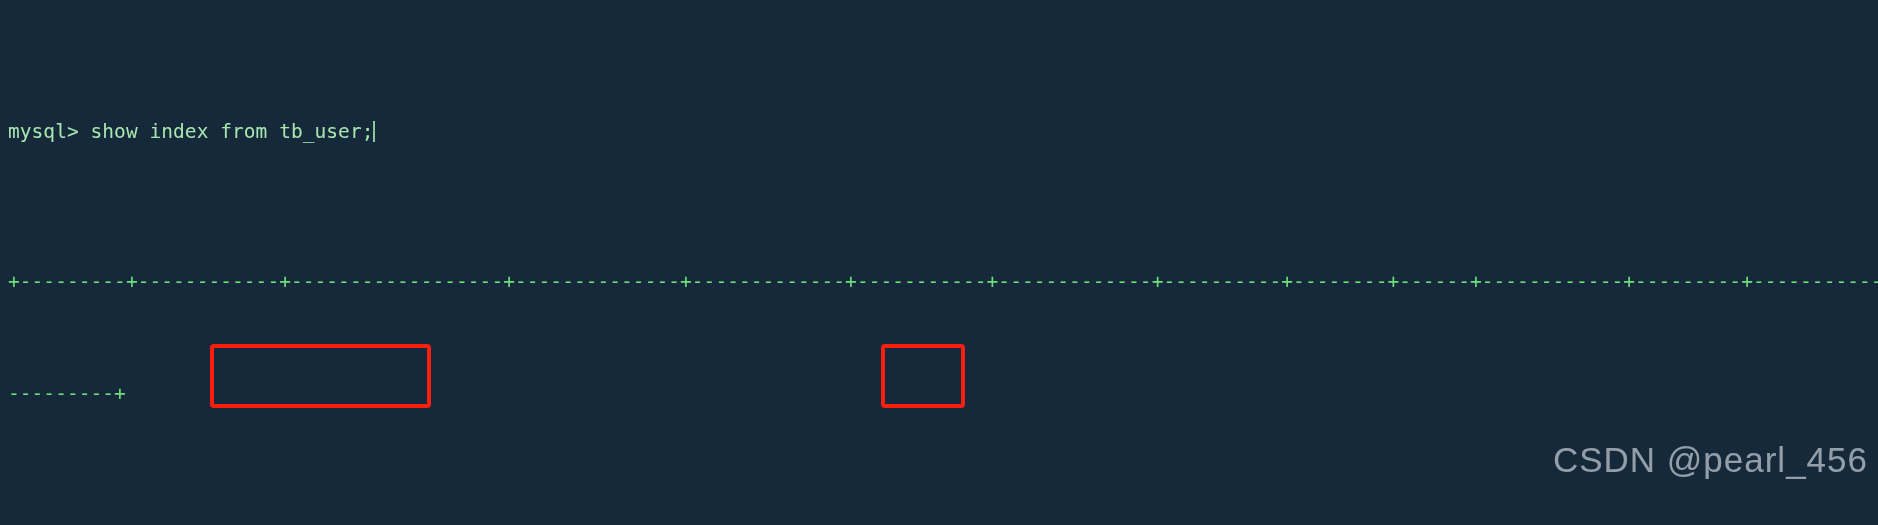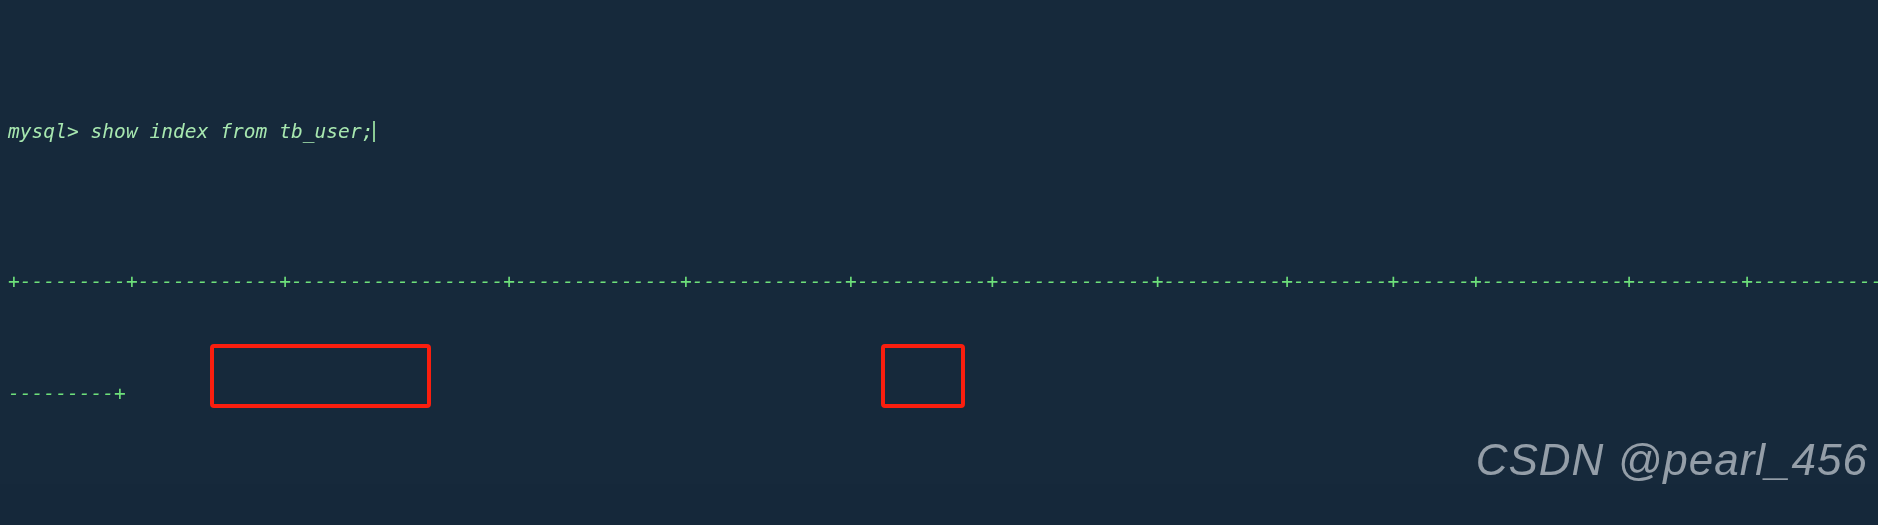--- a/index.html
+++ b/index.html
@@ -11,21 +11,20 @@
     position: relative;
     width: 1878px;
     height: 484px;
     background: #16293b;
     overflow: hidden;
     font-family: "DejaVu Sans Mono", "Liberation Mono", monospace;
     font-size: 19.5px;
     line-height: 37.5px;
     letter-spacing: 0.05px;
     color: #7ee787;
-    font-style: italic;
     -webkit-font-smoothing: antialiased;
   }
   #screen {
     position: absolute;
     left: 8px;
     top: 0px;
     white-space: pre;
   }
   .line {
     height: 37.5px;
@@ -65,21 +64,21 @@
     width: 84px;
     height: 64px;
   }
 
   
   #watermark {
     position: absolute;
     right: 10px;
     bottom: 6px;
     font-family: "Liberation Sans", "DejaVu Sans", sans-serif;
-    font-size: 44px;
+    font-size: 35px;
     color: rgba(226, 231, 236, 0.62);
     letter-spacing: 1px;
     white-space: pre;
     pointer-events: none;
   }
 </style>
 </head>
 <body>
 
 <div id="terminal">

